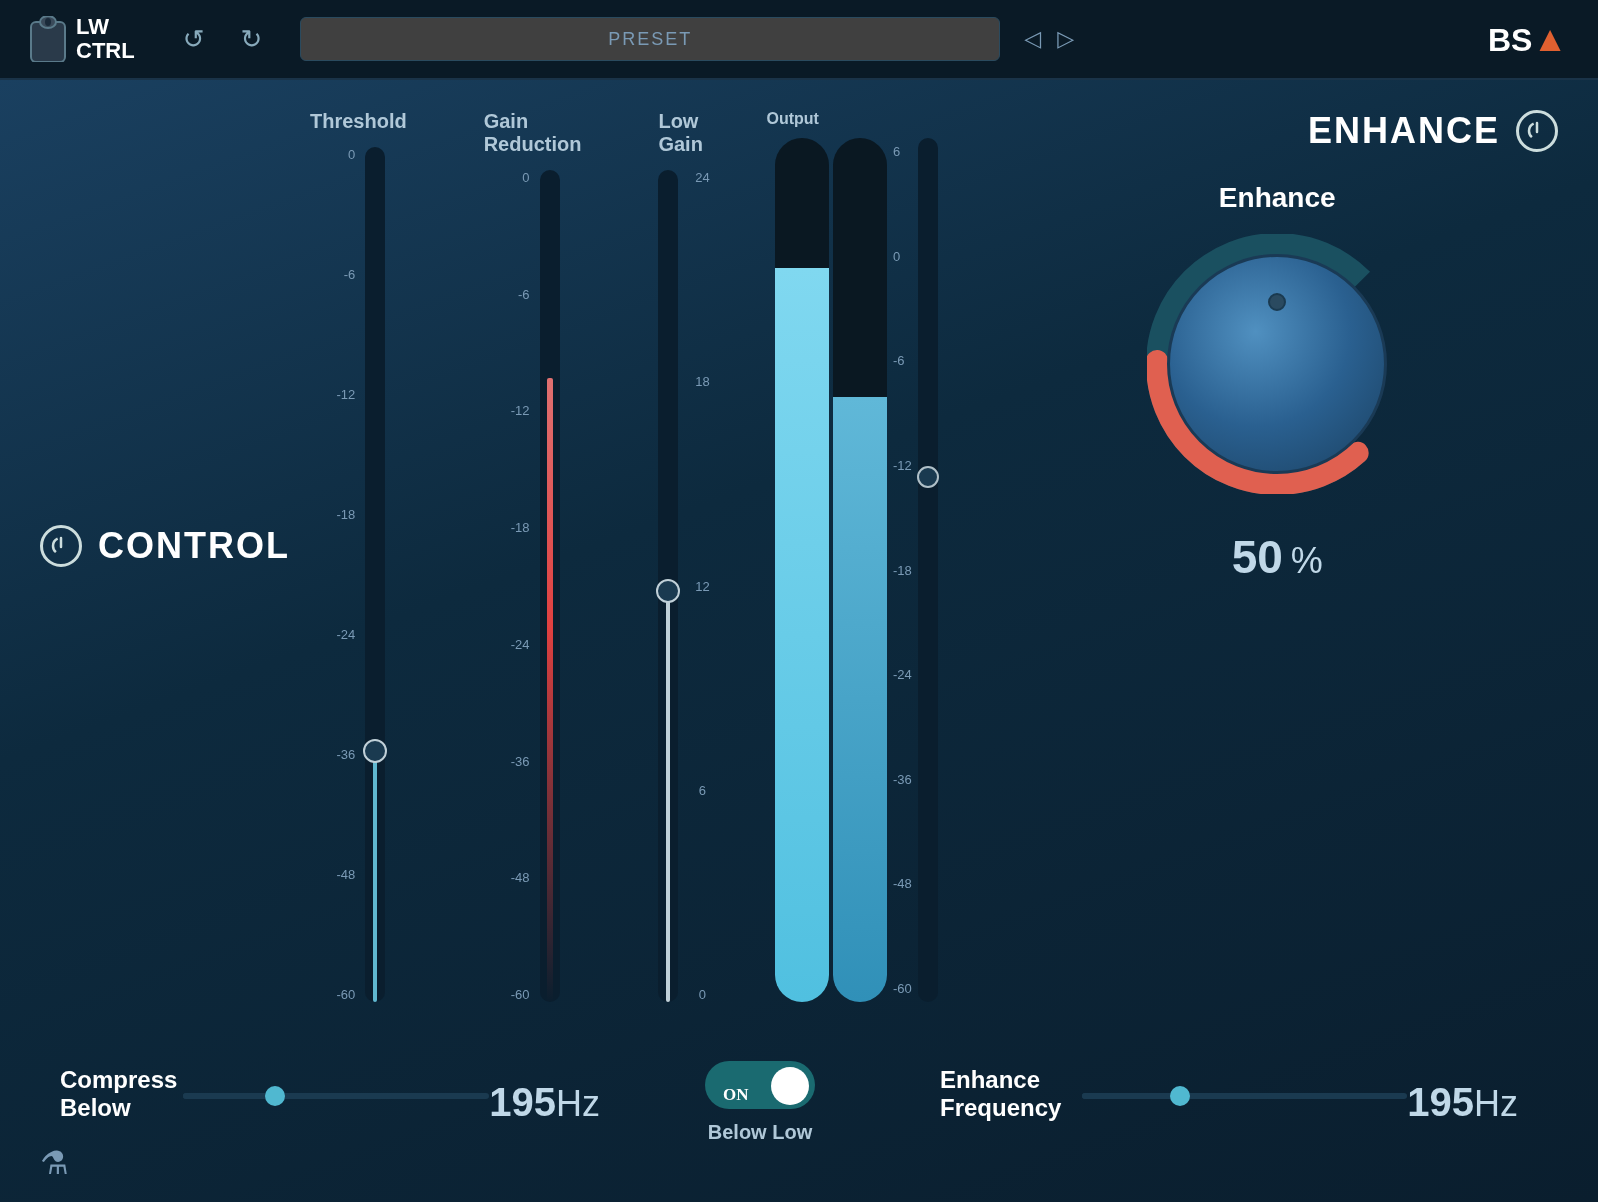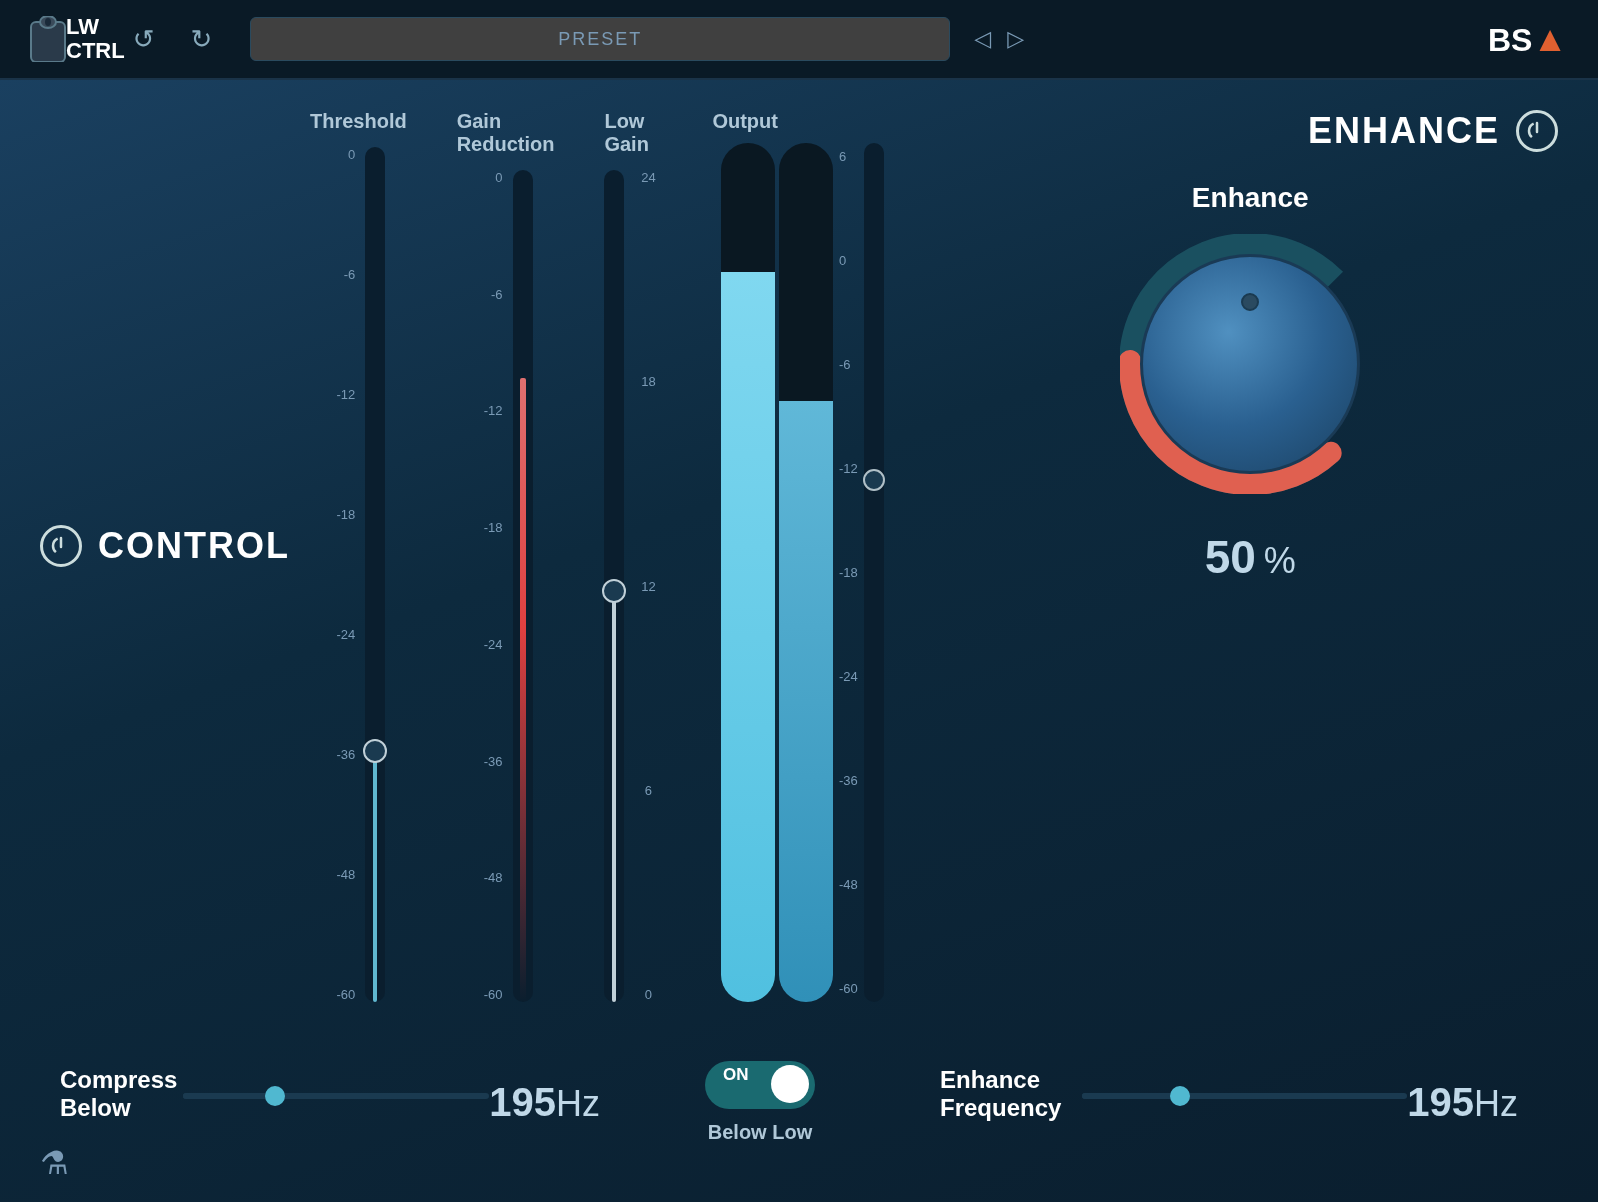--- a/index.html
+++ b/index.html
@@ -17,20 +17,22 @@
       height: 80px;
       background: #0a1a26;
       display: flex;
       align-items: center;
       padding: 0 30px;
       border-bottom: 2px solid #1a3348;
     }
     #logo-area {
       display: flex;
       align-items: center;
+      gap: 10px;
+      margin-right: 40px;
     }
     .logo-icon {
       width: 36px;
       height: 46px;
     }
     .logo-text {
       color: white;
       font-size: 22px;
       font-weight: bold;
       line-height: 1.1;
@@ -130,21 +132,21 @@
     .control-header {
       display: flex;
       align-items: center;
       gap: 16px;
       margin-bottom: 20px;
     }
 
     
     #sliders-area {
       display: flex;
-      gap: 50px;
+      gap: 77px;
       flex: 1;
       padding-left: 20px;
     }
     .slider-group {
       display: flex;
       flex-direction: column;
       align-items: center;
     }
     .slider-label {
       color: #b0c8d8;
@@ -202,21 +204,21 @@
     
     #center-panel {
       flex: 0 0 280px;
       display: flex;
       flex-direction: column;
       align-items: center;
       padding: 0 20px;
     }
     .output-label {
       color: #b0c8d8;
-      font-size: 20px;
+      font-size: 16px;
       font-weight: 600;
       margin-bottom: 10px;
       align-self: flex-start;
       margin-left: 30px;
     }
 
     #output-meter-group {
       display: flex;
       gap: 6px;
       flex: 1;
@@ -399,24 +401,25 @@
       align-items: center;
       gap: 12px;
     }
     .on-toggle {
       background: #1a6a70;
       border: none;
       border-radius: 28px;
       width: 110px;
       height: 48px;
       display: flex;
-      align-items: flex-start;
+      align-items: flex-end;
       padding: 4px 6px;
       cursor: pointer;
       position: relative;
+      font-family: Liberation Serif, serif;
     }
     .on-toggle-knob {
       width: 38px;
       height: 38px;
       background: white;
       border-radius: 50%;
       position: absolute;
       right: 6px;
     }
     .on-toggle-label {

